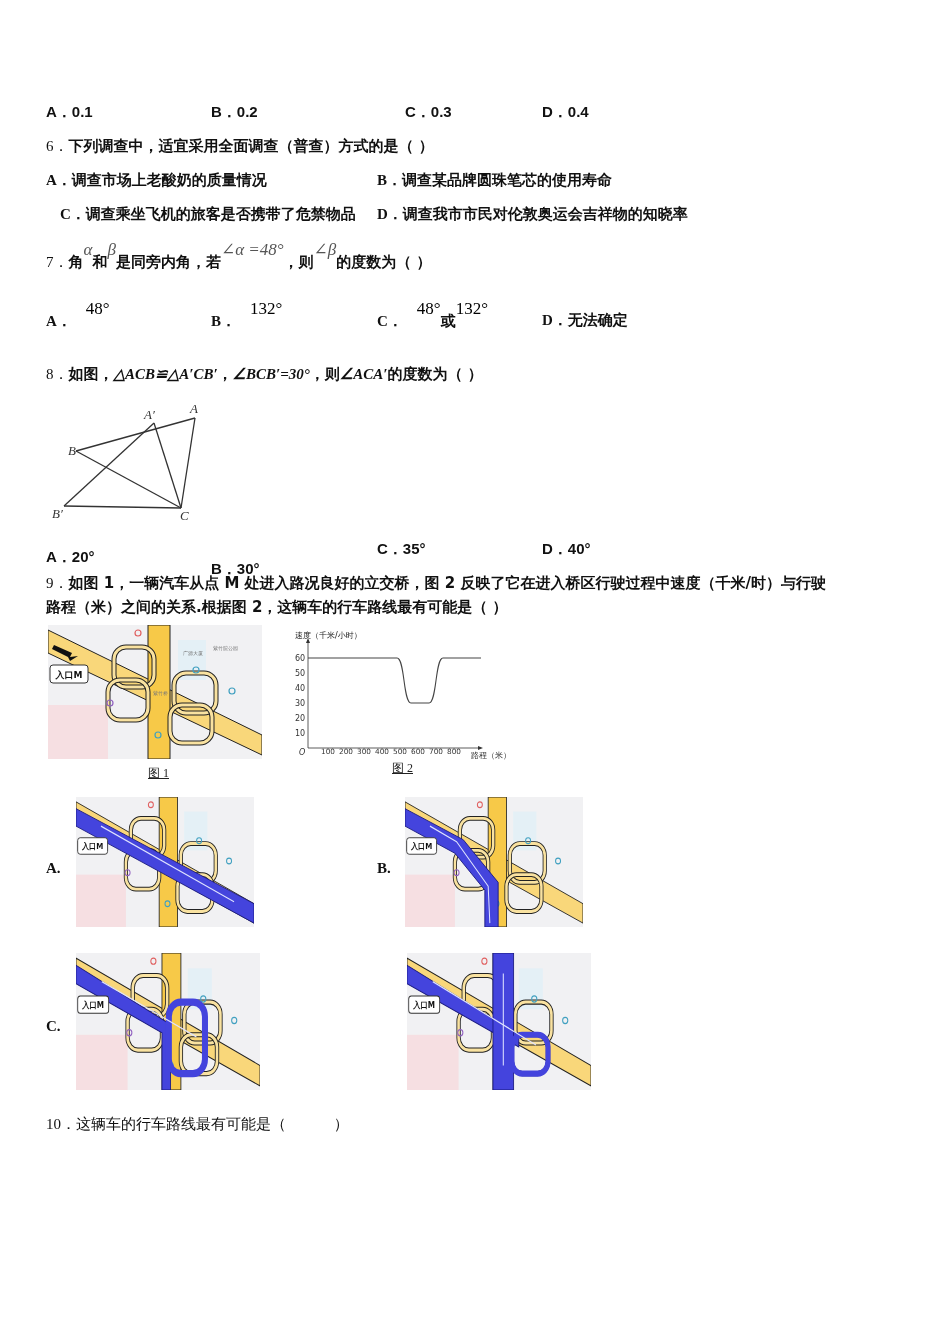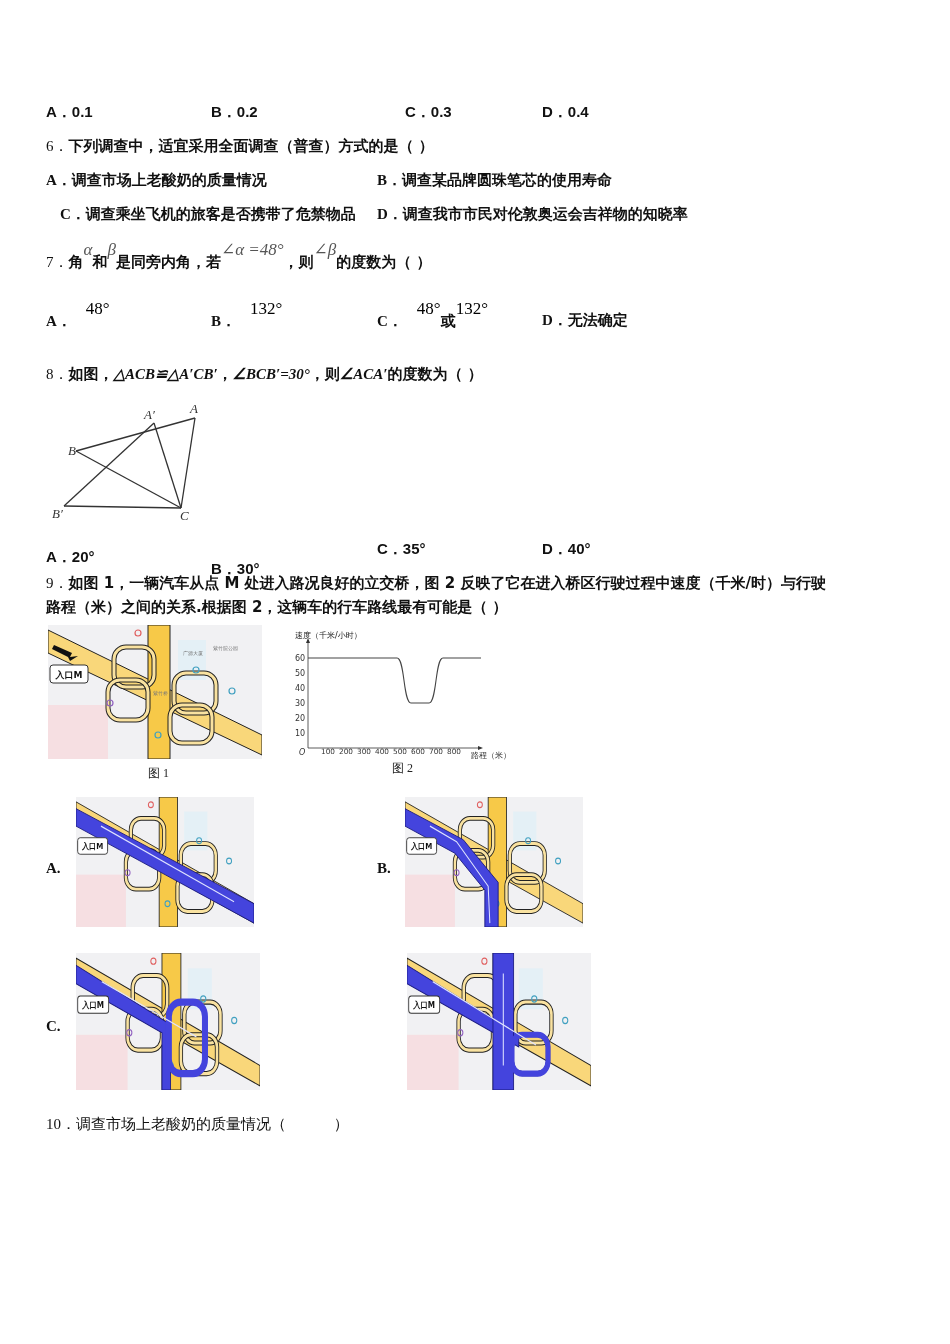--- a/index.html
+++ b/index.html
@@ -6,21 +6,21 @@
   body { width:950px; height:1344px; position:relative; overflow:hidden;
          font-family:"DejaVu Serif","Liberation Serif",serif; color:#111; }
   .abs { position:absolute; }
   .opt { font-family:Liberation Sans, sans-serif; font-size:15px; font-weight:bold; white-space:nowrap; }
   .q { font-size:15px; white-space:nowrap; font-family:"DejaVu Sans","Liberation Sans",sans-serif; }
   .qnum { font-family:"Liberation Serif",serif; font-weight:normal; }
   .qtext { font-weight:bold; }
   .math { font-family:"Liberation Serif","DejaVu Serif",serif; font-style:italic; color:#555; font-weight:normal; font-size:17px; }
   .mathup { font-family:"Liberation Serif","DejaVu Serif",serif; color:#000000; font-size:17px; font-weight:normal; }
   .sup { position:relative; top:-12px; }
-  .cap { font-family:"Liberation Serif",serif; font-size:12px; color:#222; }
+  .cap { font-family:"Liberation Serif",serif; font-size:12px; color:#222;text-decoration:underline; }
   .optlabel { font-family:"Liberation Serif",serif; font-weight:bold; font-size:15px; }
   .ital { font-style:italic; font-family:"Liberation Serif",serif; }
 </style>
 </head>
 <body>
 
 <div class="abs opt" style="left:46px;top:103px;"><span>A．</span><span>0.1</span></div>
 <div class="abs opt" style="left:211px;top:103px;"><span>B．</span><span>0.2</span></div>
 <div class="abs opt" style="left:377px;top:103px;margin-left:28px;"><span>C．</span><span>0.3</span></div>
 <div class="abs opt" style="left:542px;top:103px;"><span>D．</span><span>0.4</span></div>
@@ -190,14 +190,14 @@
     <rect x="100" y="0" width="24" height="134" fill="#4444dd" stroke="#1a1a80" stroke-width="1"></rect>
     <rect x="122" y="80" width="42" height="38" rx="12" fill="none" stroke="#4444dd" stroke-width="6"></rect>
     <line x1="30" y1="28" x2="150" y2="90" stroke="#dfe3ff" stroke-width="1.2"></line>
     <line x1="112" y1="110" x2="112" y2="20" stroke="#dfe3ff" stroke-width="1.2"></line>
     <rect x="2" y="42" width="36" height="17" rx="3" fill="#fff" stroke="#333"></rect>
     <text x="20" y="54" text-anchor="middle" font-size="8.5" font-weight="bold" font-family="DejaVu Sans, sans-serif" fill="#111">入口M</text>
   </svg>
 </div>
 
 <div class="abs q" style="left:46px;top:1115px;">
-  <span class="qnum">10．</span><span style="white-space:pre;">调查市场上老酸奶的质量情况（          ）</span>
+  <span class="qnum">10．</span><span style="white-space:pre;">这辆车的行车路线最有可能是（          ）</span>
 </div>
 
 </body></html>

